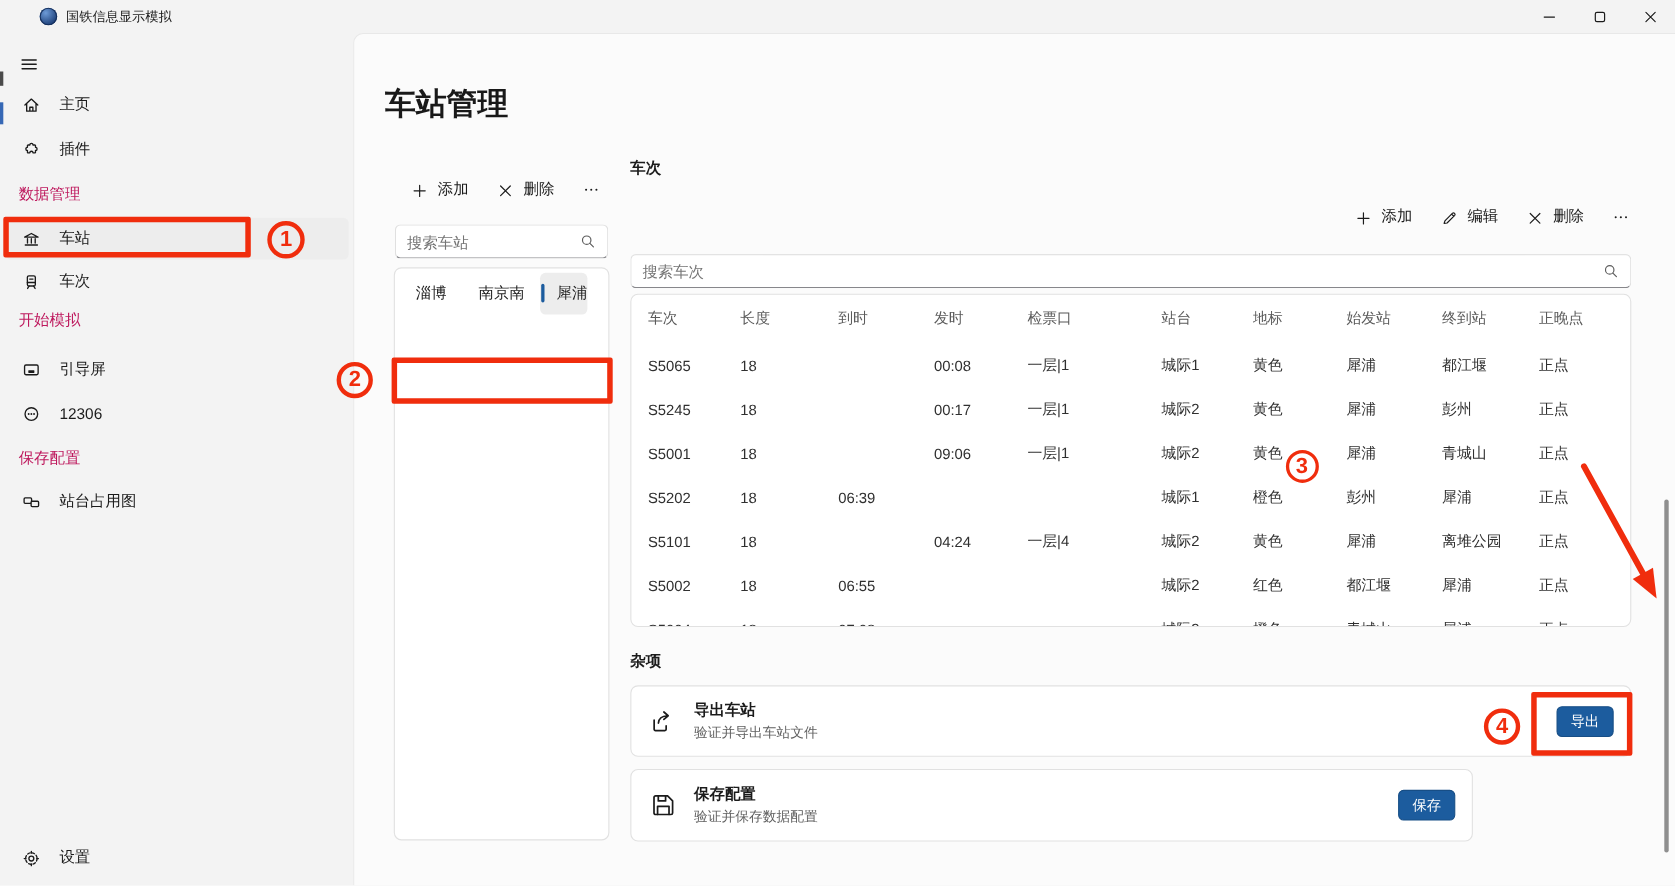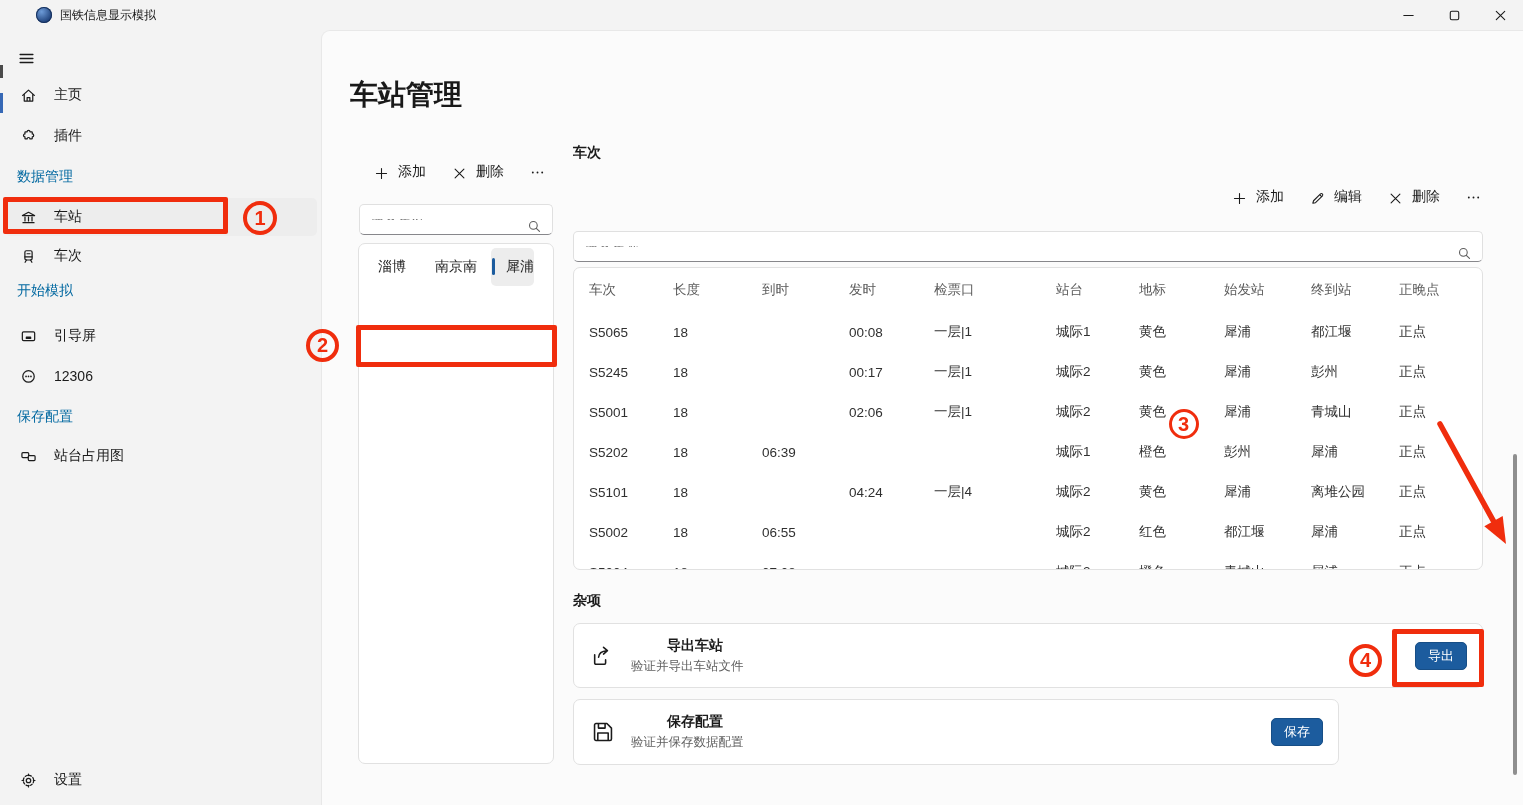--- a/index.html
+++ b/index.html
@@ -22,38 +22,38 @@
   .app-title { position:absolute; left:60px; top:0; line-height:30px; font-size:12px; color:#1b1b1b; }
   .win-controls { position:absolute; right:0; top:0; height:30px; display:flex; }
   .win-btn { width:46px; height:30px; display:flex; align-items:center; justify-content:center; }
 
   
   .hamburger { position:absolute; left:10px; top:42px; width:32px; height:32px; border-radius:5px;
     display:flex; align-items:center; justify-content:center; }
   .nav-item { position:absolute; left:5px; width:312px; height:36px; border-radius:5px;
     display:flex; align-items:center; gap:17px; padding-left:15px; font-size:14px; color:#1b1b1b; }
   .nav-item.selected { background:#ededed; height:38px; }
-  .nav-header { position:absolute; left:17px; font-size:14px; color:#0369a1; }
+  .nav-header { position:absolute; left:17px; font-size:14px; color:#be185d; }
   .nicon { width:17px; height:17px; flex:none; }
 
   
   .content-bg { position:absolute; left:321px; top:30px; right:0; bottom:0;
     background:#fbfbfb; border-left:1px solid #e8e8e8; border-top:1px solid #e8e8e8;
     border-top-left-radius:9px; }
   .page-title { position:absolute; left:350px; top:76px; font-size:28px; font-weight:600; color:#191919; }
   .section-label { position:absolute; font-size:14px; font-weight:600; color:#1b1b1b; }
 
   
   .toolbar { position:absolute; display:flex; align-items:center; gap:26px; height:28px; }
   .tbtn { display:inline-flex; align-items:flex-end; gap:9px; font-size:14px; color:#1b1b1b; }
   .tbtn .nicon { width:15px; height:15px; }
 
   
   .search { position:absolute; background:#ffffff; border:1px solid #e0e0e0; border-bottom-color:#87878b;
-    border-radius:5px; display:flex; padding:14px 10px; }
+    border-radius:5px; display:flex; align-items:center; padding:14px 10px; }
   .search input { flex:1; border:none; outline:none; background:transparent; font-size:14px;
     color:#5d5d5d; font-family:inherit; min-width:0; }
   .search input::placeholder { color:#757575; opacity:1; }
   .search .nicon { width:15px; height:15px; flex:none; }
 
   
   .card { position:absolute; background:#ffffff; border:1px solid #e1e1e1; border-radius:7px; }
 
   
   .st-list { padding-top:4px; display:flex; flex-direction:row; gap:6px; }
@@ -67,21 +67,21 @@
   .t-row { display:grid; grid-template-columns:84px 89px 87px 85px 122px 83px 85px 87px 88px 1fr;
     padding-left:15px; height:40px; align-items:center; }
   .t-row.t-head { height:44px; }
   .t-cell { font-size:13.5px; color:#303030; white-space:nowrap; }
   .t-cell.th { color:#5b5b5b; }
 
   
   .misc-card { display:flex; align-items:center; }
   .mc-icon { position:absolute; left:16px; top:50%; transform:translateY(-50%); width:26px; height:26px; }
   .mc-text { position:absolute; left:57px; top:50%; transform:translateY(-50%); display:flex; flex-direction:column; gap:3px; }
-  .mc-title { font-size:14px; font-weight:600; color:#1b1b1b;margin-left:36px; }
+  .mc-title { font-size:14px; font-weight:600; color:#1b1b1b; }
   .mc-sub { font-size:12.5px; color:#616161; }
   .accent-btn { position:absolute; right:15px; top:50%; transform:translateY(-50%);
     width:52px; height:28px; background:var(--accent); border:1px solid #174e86; border-radius:5px;
     color:#ffffff; font-size:13px; display:flex; align-items:center; justify-content:center; }
 
   
   .v-scrollbar { position:absolute; left:1513px; top:454px; width:4px; height:321px; background:#8f8f8f; border-radius:2px; }
 
   
   .ann-box { position:absolute; border:5px solid var(--ann); border-radius:2px; }
@@ -308,21 +308,21 @@
         <div class="t-cell">城际2</div>
         <div class="t-cell">黄色</div>
         <div class="t-cell">犀浦</div>
         <div class="t-cell">彭州</div>
         <div class="t-cell">正点</div>
       </div>
       <div class="t-row">
         <div class="t-cell">S5001</div>
         <div class="t-cell">18</div>
         <div class="t-cell"></div>
-        <div class="t-cell">02:06</div>
+        <div class="t-cell">09:06</div>
         <div class="t-cell">一层|1</div>
         <div class="t-cell">城际2</div>
         <div class="t-cell">黄色</div>
         <div class="t-cell">犀浦</div>
         <div class="t-cell">青城山</div>
         <div class="t-cell">正点</div>
       </div>
       <div class="t-row">
         <div class="t-cell">S5202</div>
         <div class="t-cell">18</div>

